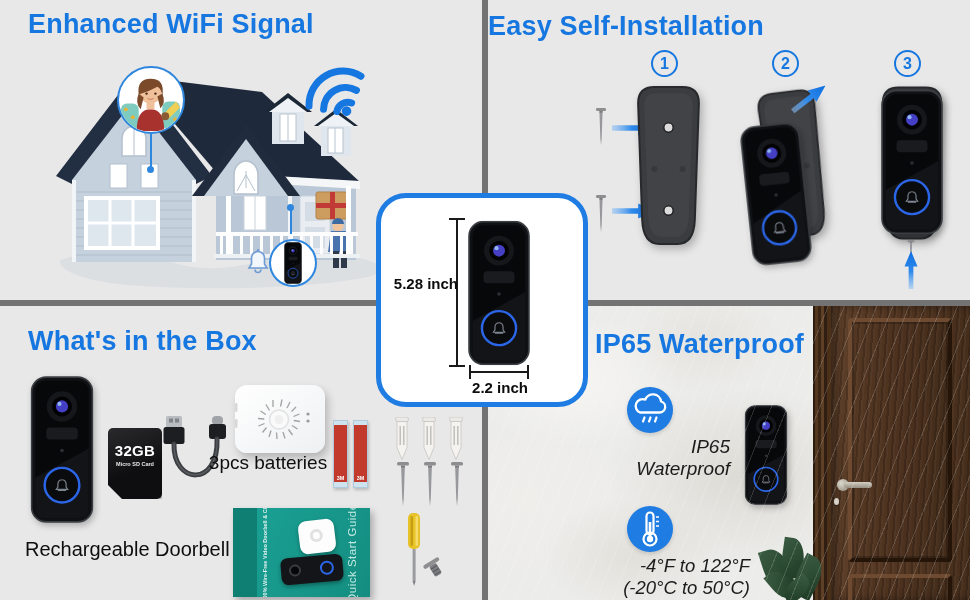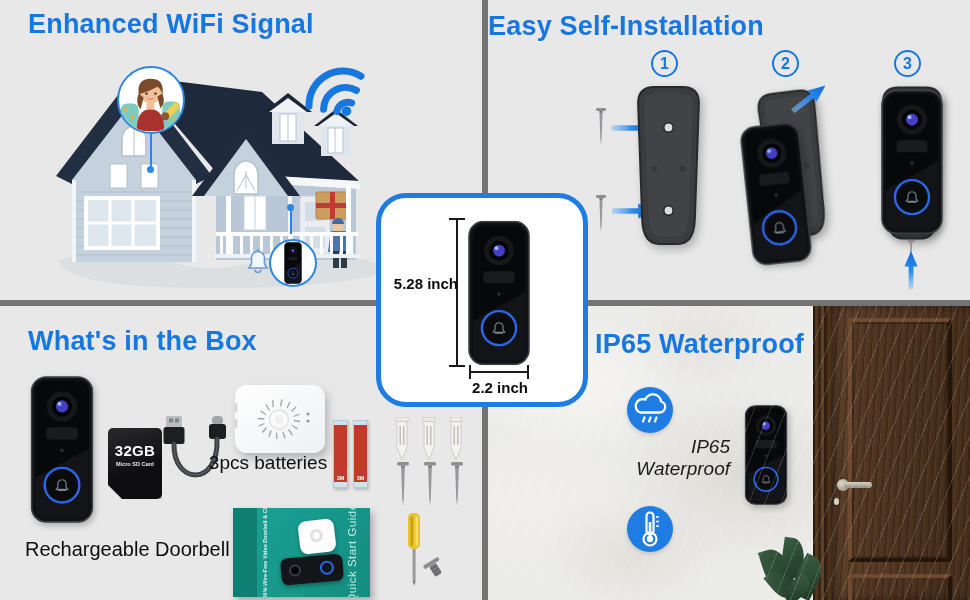--- a/index.html
+++ b/index.html
@@ -504,20 +504,24 @@
         <circle cx="23" cy="33" r="6.5" fill="none" stroke="#fff" stroke-width="2.2"></circle>
         <line x1="23" y1="16" x2="23" y2="30" stroke="#fff" stroke-width="2.6"></line>
         <circle cx="23" cy="33" r="3.2" fill="#fff"></circle>
         <g stroke="#fff" stroke-width="1.5">
             <line x1="29" y1="11" x2="32" y2="11"></line>
             <line x1="29" y1="15.5" x2="32" y2="15.5"></line>
             <line x1="29" y1="20" x2="32" y2="20"></line>
           </g>
       </svg>
     </div>
+    <div class="feat-text temp-text">
+      <div>-4°F to 122°F</div>
+      <div>(-20°C to 50°C)</div>
+    </div>
   </section>
 
   <div class="dim-box">
     <svg class="dim-db" viewBox="0 0 60 140">
         <use href="#sym-doorbell"></use>
       </svg>
     <div class="dim-vline"></div>
     <div class="dim-hline"></div>
     <div class="dim-h-label">5.28 inch</div>
     <div class="dim-w-label">2.2 inch</div>

